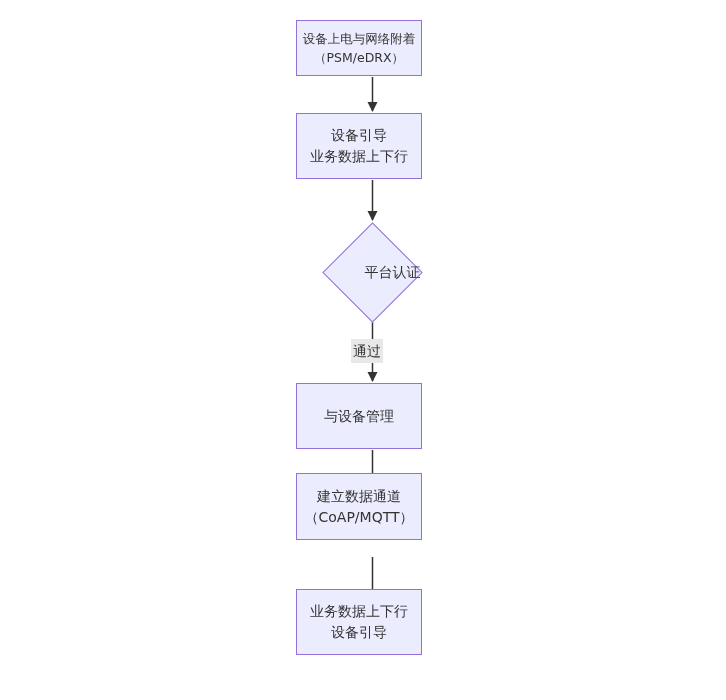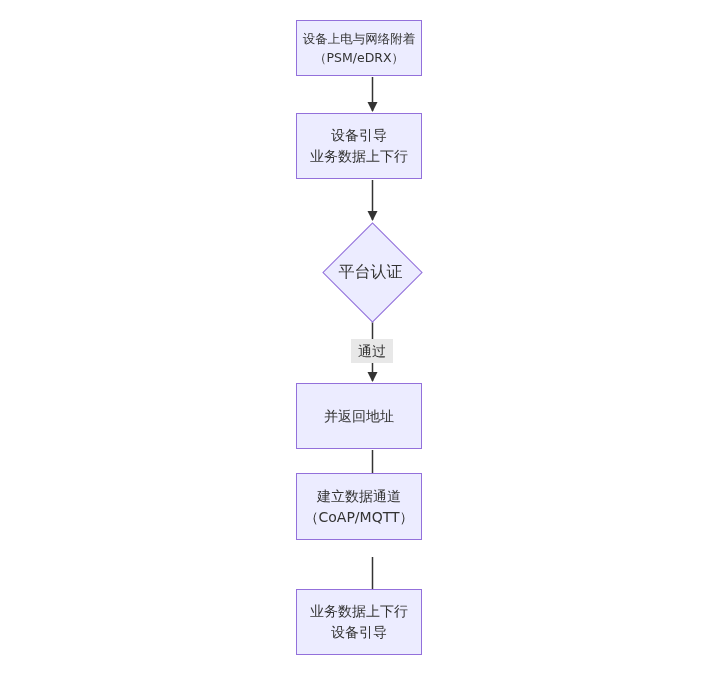--- a/index.html
+++ b/index.html
@@ -51,34 +51,34 @@
     left: 337px;
     top: 237px;
     width: 71px;
     height: 71px;
     transform: rotate(45deg);
     background: var(--node-fill, #ECECFF);
     border: 1px solid var(--node-border, #9370DB);
   }
   .diamond-label {
     position: absolute;
-    left: 320px;
+    left: 342px;
     top: 261px;
     width: 101px;
     height: 22px;
     text-align: center;
-    font-size: 16px;
+    font-size: 14px;
     line-height: 22px;
     color: var(--text-color, #333333);
   }
   .edge-label {
     position: absolute;
     left: 351px;
     top: 339px;
-    width: 42px;
+    width: 32px;
     text-align: center;
     background: var(--edge-label-bg, #e8e8e8);
     color: var(--text-color, #333333);
     font-size: 14px;
     line-height: 24px;
     height: 24px;
   }
 </style>
 </head>
 <body>
@@ -107,21 +107,21 @@
     <div>设备引导</div>
     <div>业务数据上下行</div>
   </div>
 
   <div class="diamond-shape"></div>
   <div class="diamond-label">平台认证</div>
 
   <div class="edge-label">通过</div>
 
   <div class="node node--register">
-    <div>并返回地址</div>
+    <div>与设备管理</div>
   </div>
 
   <div class="node node--channel">
     <div>建立数据通道</div>
     <div>（CoAP/MQTT）</div>
   </div>
 
   <div class="node node--business">
     <div>业务数据上下行</div>
     <div>设备引导</div>

